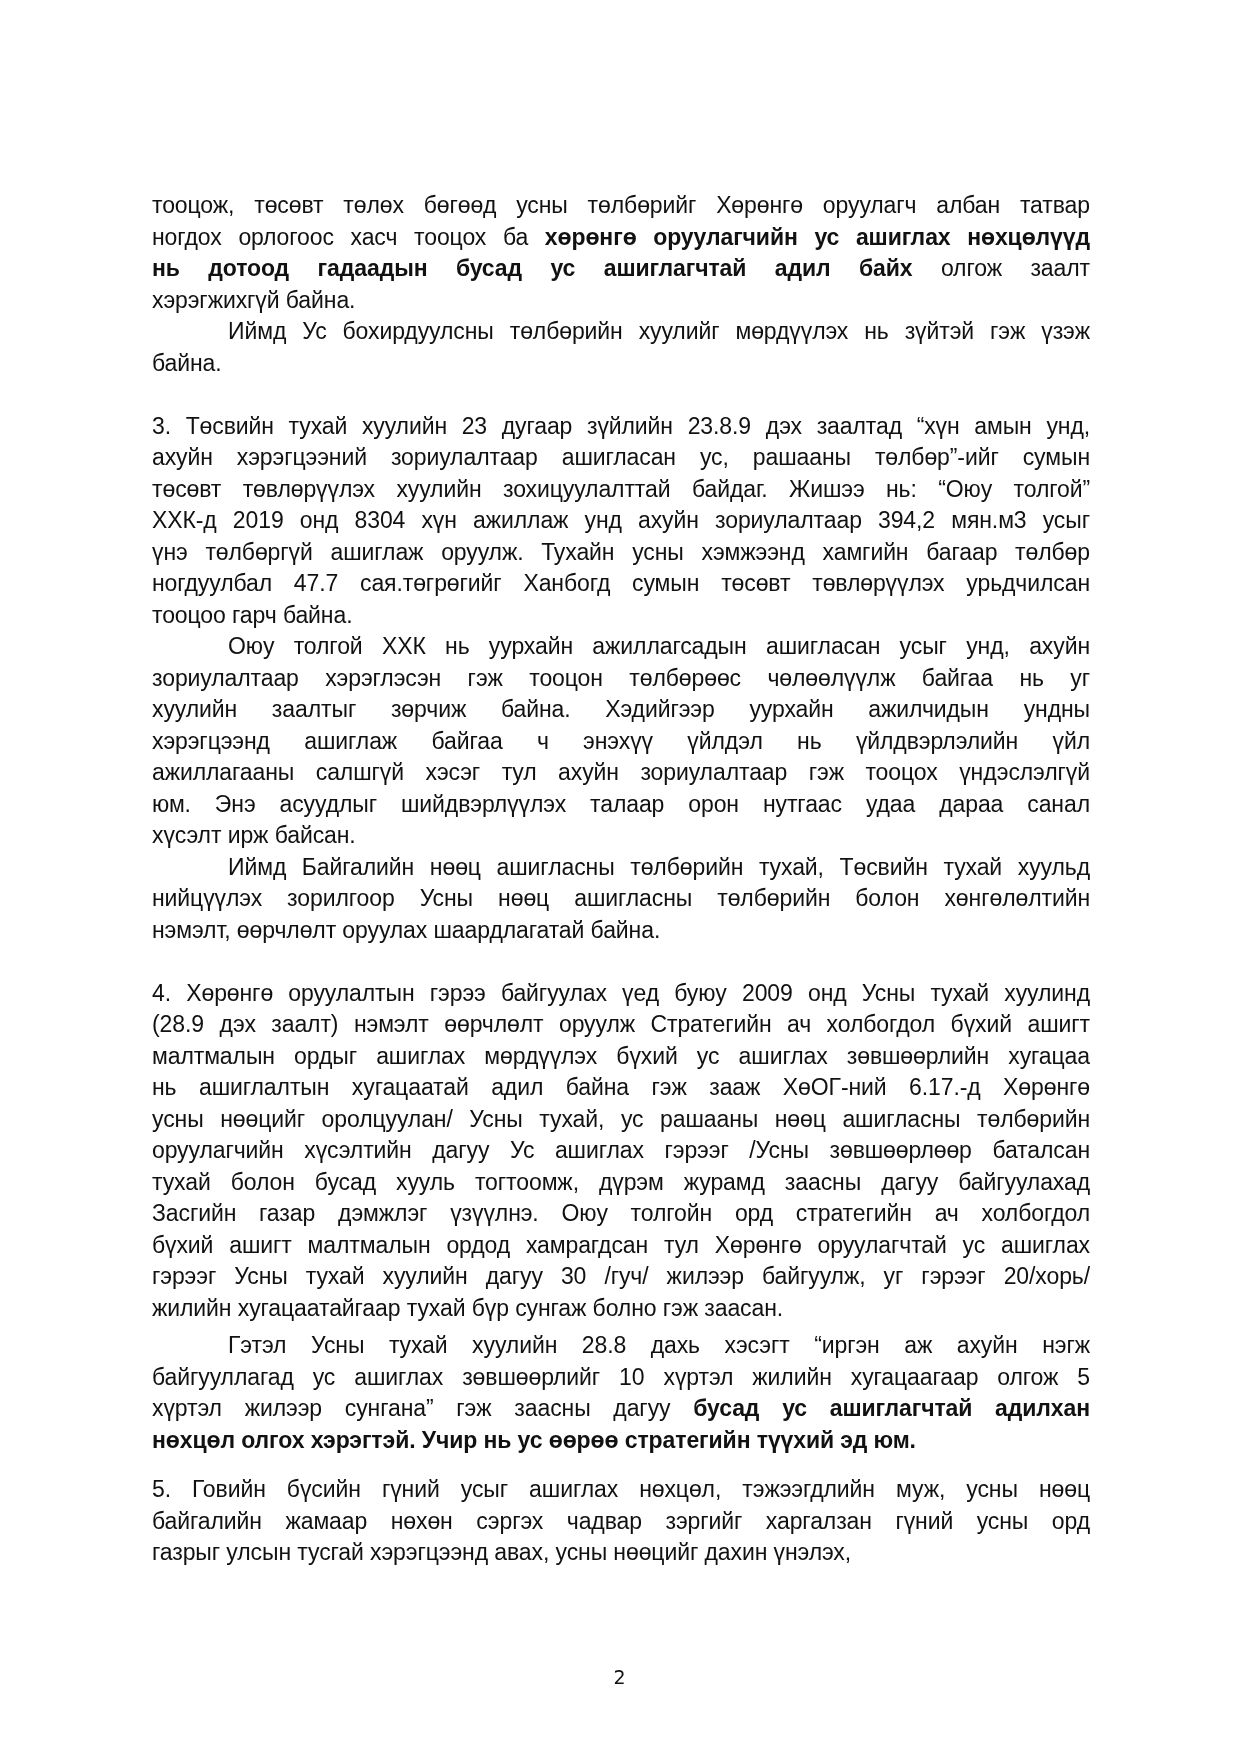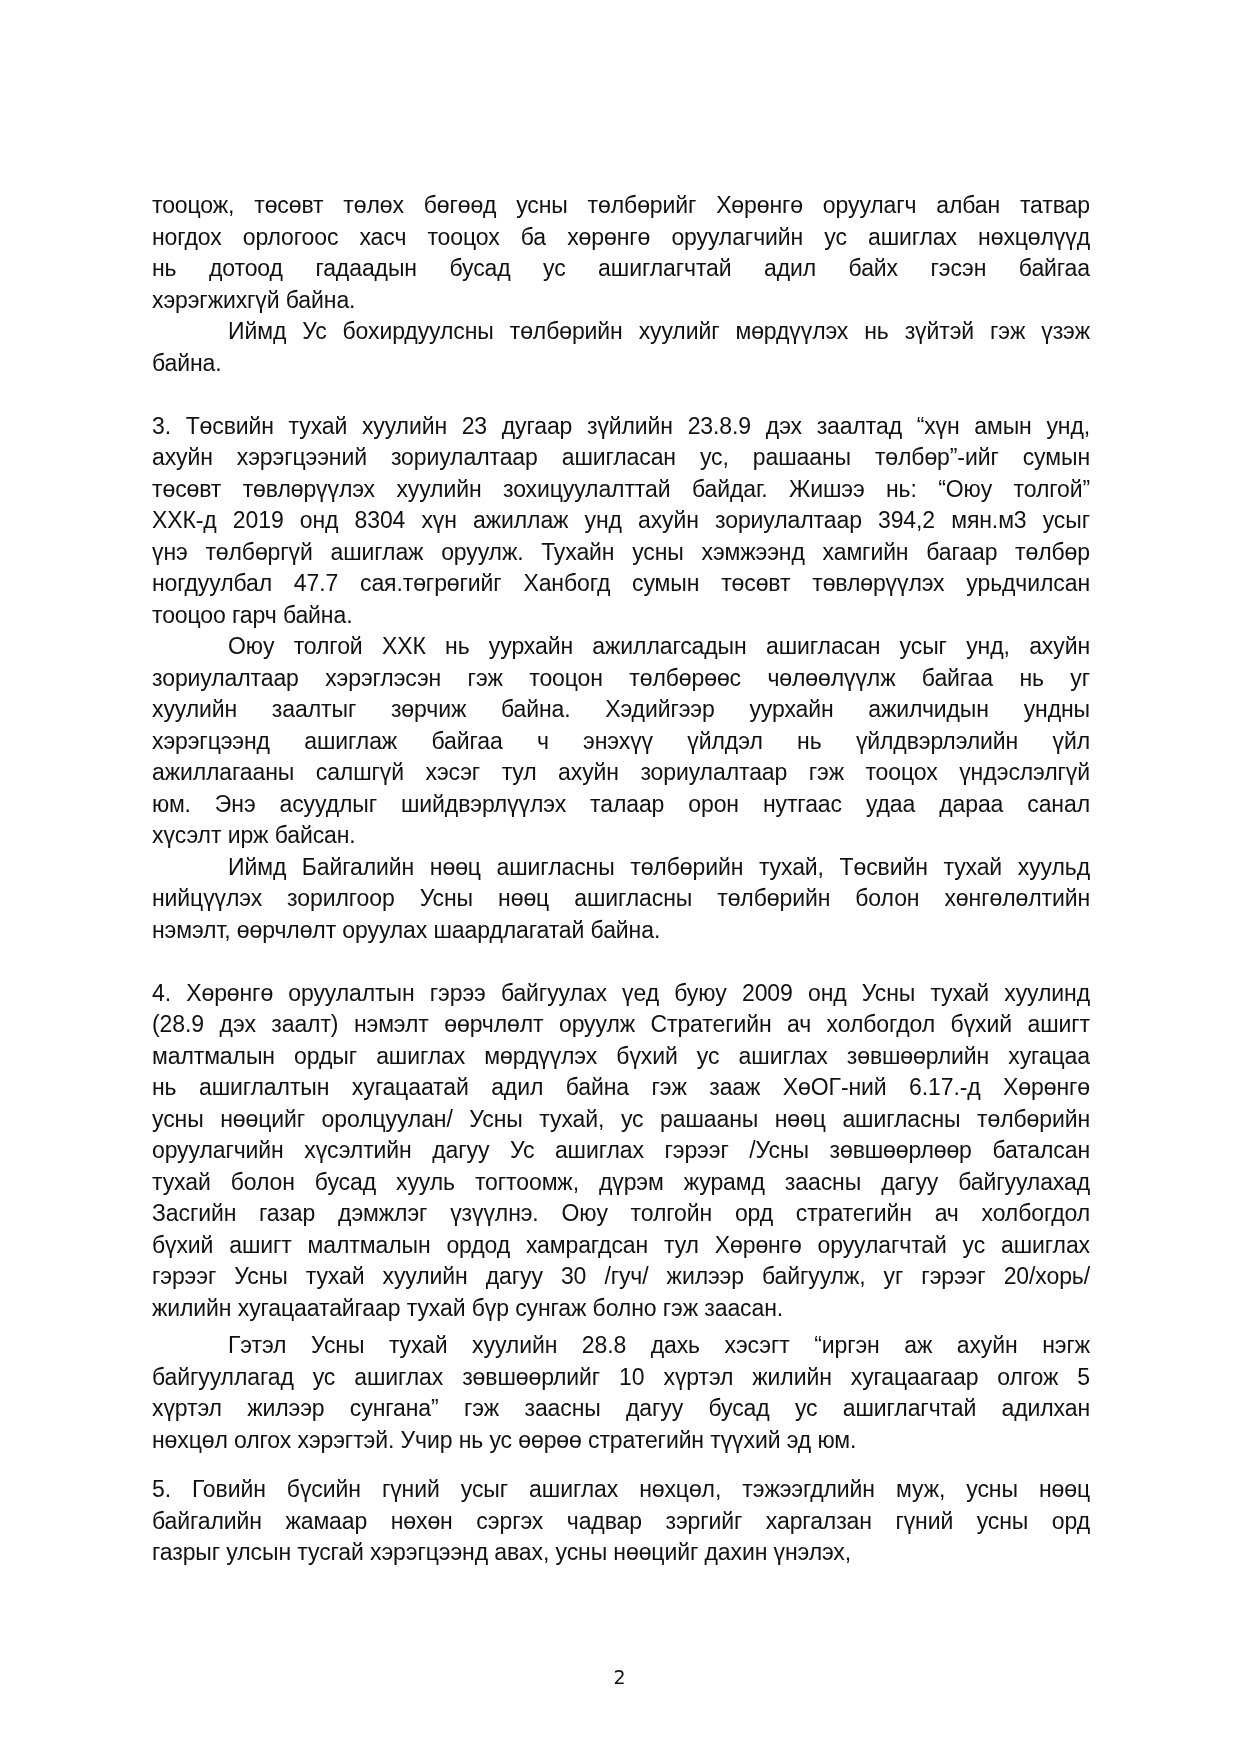--- a/index.html
+++ b/index.html
@@ -14,38 +14,38 @@
     position: absolute; left: 152px; top: 150px; width: 938px;
   }
   .para { margin: 0; }
   .line {
     display: block; font-size: 23px; line-height: 31.5px; height: 31.5px;
     white-space: nowrap; text-align: justify; text-align-last: justify;
     letter-spacing: -0.1px;
   }
   .line.last { text-align-last: left; }
   .line.indent { padding-left: 76px; }
-  .seg.bold { font-weight: normal; }
+  .seg.bold { font-weight: bold; }
   .gap-blank { height: 31.5px; }
   .gap-small { height: 6px; }
   .gap-mid { height: 18px; }
   .page-number {
     position: absolute; left: 0; width: 1239px; top: 1626px; text-align: center;
     font-family: "DejaVu Sans", sans-serif; font-size: 19px; color: #111;
   }
 </style>
 </head>
 <body>
 
 <div class="page">
   <div class="body-text" id="body-text">
       <div class="para">
         <span class="line"><span class="seg">тооцож,  төсөвт төлөх бөгөөд усны төлбөрийг Хөрөнгө оруулагч албан татвар</span></span>
         <span class="line"><span class="seg">ногдох орлогоос хасч тооцох ба </span><span class="seg bold">хөрөнгө оруулагчийн ус ашиглах нөхцөлүүд</span></span>
-        <span class="line"><span class="seg bold">нь дотоод гадаадын бусад ус ашиглагчтай адил байх</span><span class="seg"> гэсэн байгаа</span></span>
+        <span class="line"><span class="seg bold">нь дотоод гадаадын бусад ус ашиглагчтай адил байх</span><span class="seg"> олгож заалт</span></span>
         <span class="line last"><span class="seg">хэрэгжихгүй байна.</span></span>
       </div>
       <div class="para">
         <span class="line indent"><span class="seg">Иймд Ус бохирдуулсны төлбөрийн хуулийг мөрдүүлэх нь зүйтэй гэж үзэж</span></span>
         <span class="line last"><span class="seg">байна.</span></span>
       </div>
       <div class="gap-blank"></div>
       <div class="para">
         <span class="line"><span class="seg">3. Төсвийн тухай хуулийн 23 дугаар зүйлийн 23.8.9 дэх заалтад “хүн амын унд,</span></span>
         <span class="line"><span class="seg">ахуйн хэрэгцээний зориулалтаар ашигласан ус, рашааны төлбөр”-ийг сумын</span></span>

